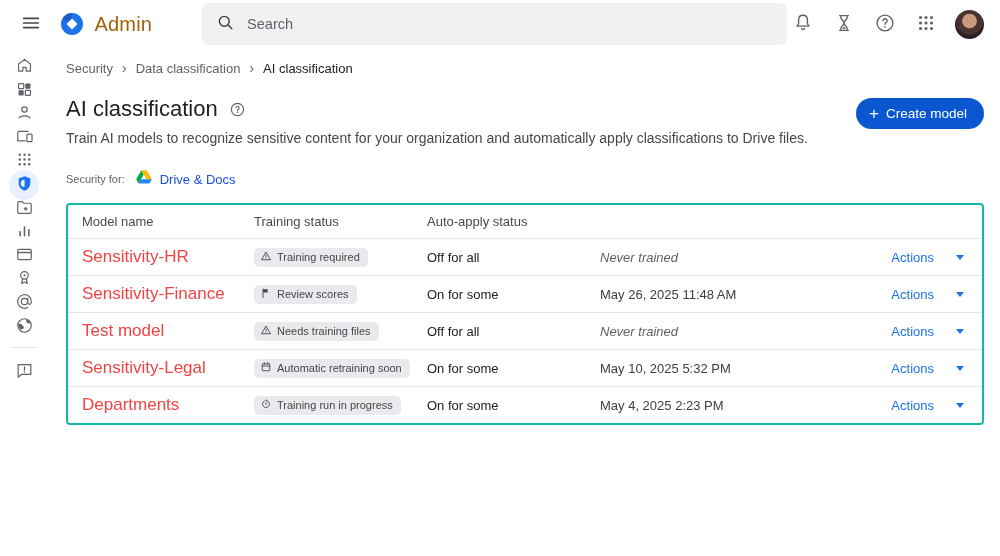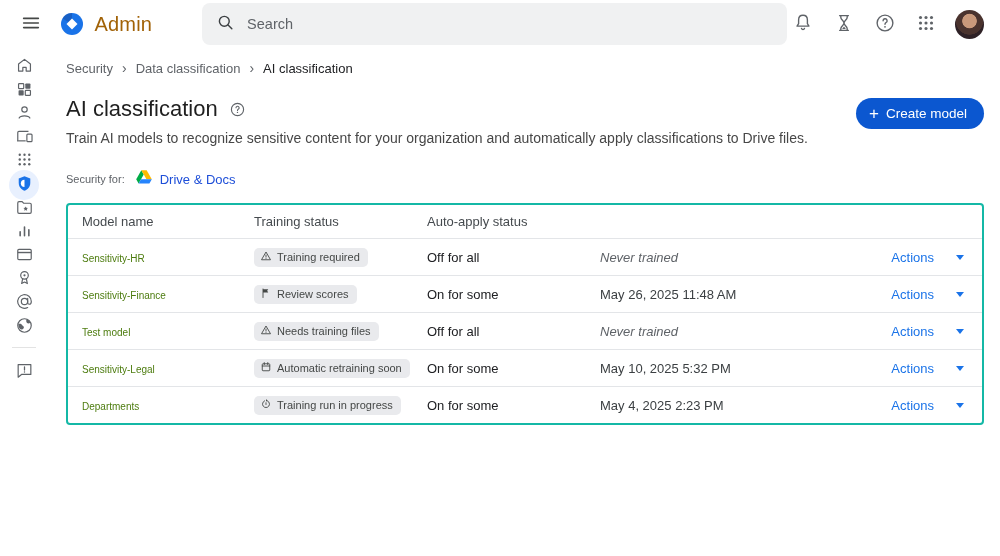--- a/index.html
+++ b/index.html
@@ -66,21 +66,21 @@
   .drive-chip .svc { font-size:13px; color:#1d4ed8; font-weight:500; }
 
   
   .table { margin-top:14px; border:2px solid #14b8a6; border-radius:4px; overflow:hidden; background:#fff; }
   .trow { display:grid; grid-template-columns:186px 173px 173px 250px 1fr; align-items:center;
           height:37px; border-top:1px solid #e3e5e8; }
   .trow.thead { height:33px; border-top:none; }
   .cell { font-size:13px; color:#202124; }
   .cell.first { padding-left:14px; }
   .thead .cell { color:#454a4e; font-size:13px; font-weight:400; }
-  .model-link { color:#4d7c0f; font-weight:500; text-decoration:none; cursor:pointer; font-size:10px; }
+  .model-link { color:#ef4444; font-weight:500; text-decoration:none; cursor:pointer; font-size:17px; }
   .badge { display:inline-flex; align-items:center; gap:5px; background:#e9eaed; border-radius:5px;
            padding:2.5px 8px 2.5px 6px; font-size:11px; color:#444746; }
   .badge svg { width:12px; height:12px; }
   .muted-italic { font-style:italic; color:#5f6368; }
   .date { color:#3c4043; }
   .actions-cell { display:flex; justify-content:flex-end; padding-right:18px; }
   .actions-btn { display:flex; align-items:center; gap:22px; border:none; background:transparent;
                  color:#1a73e8; font-size:13px; font-weight:500; cursor:pointer;
                  font-family:"Liberation Sans", sans-serif; }
   .caret { width:0; height:0; border-left:4.5px solid transparent; border-right:4.5px solid transparent;

